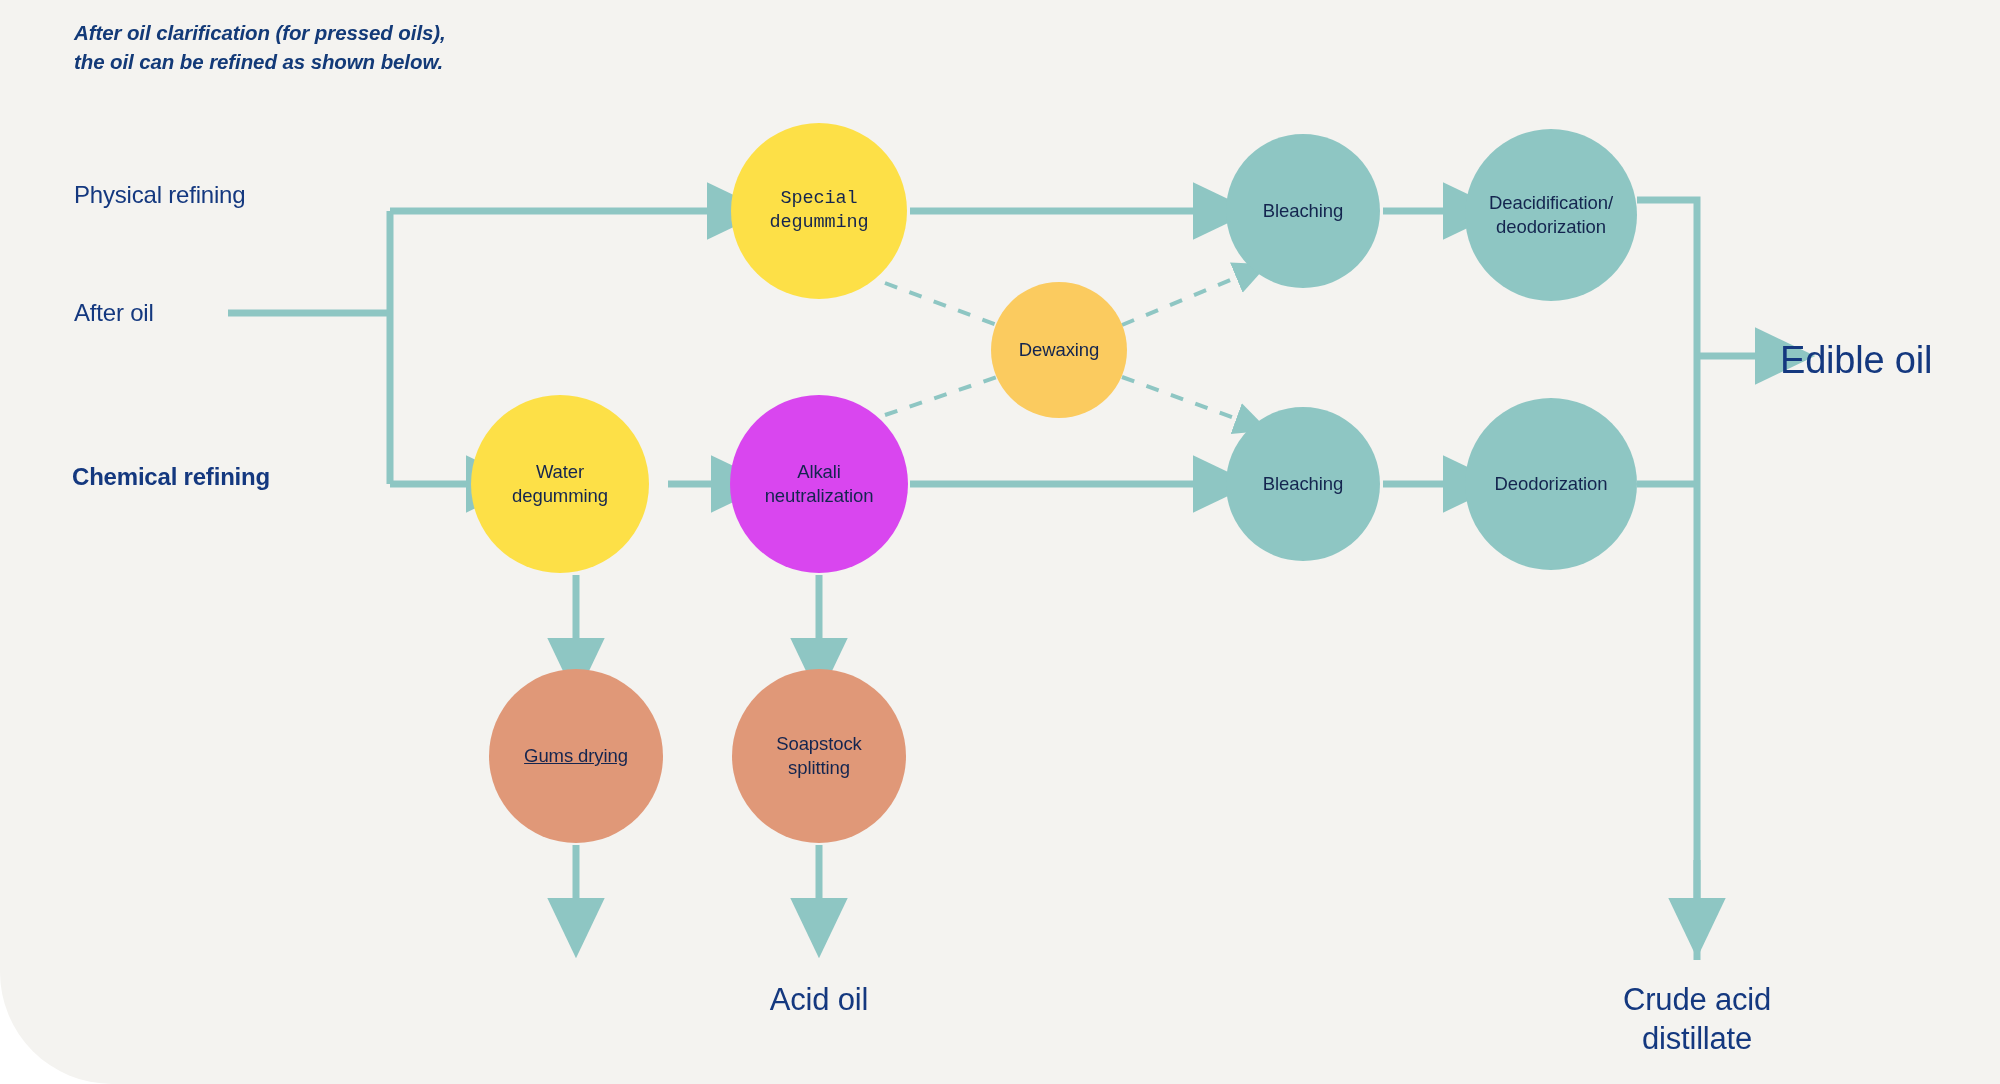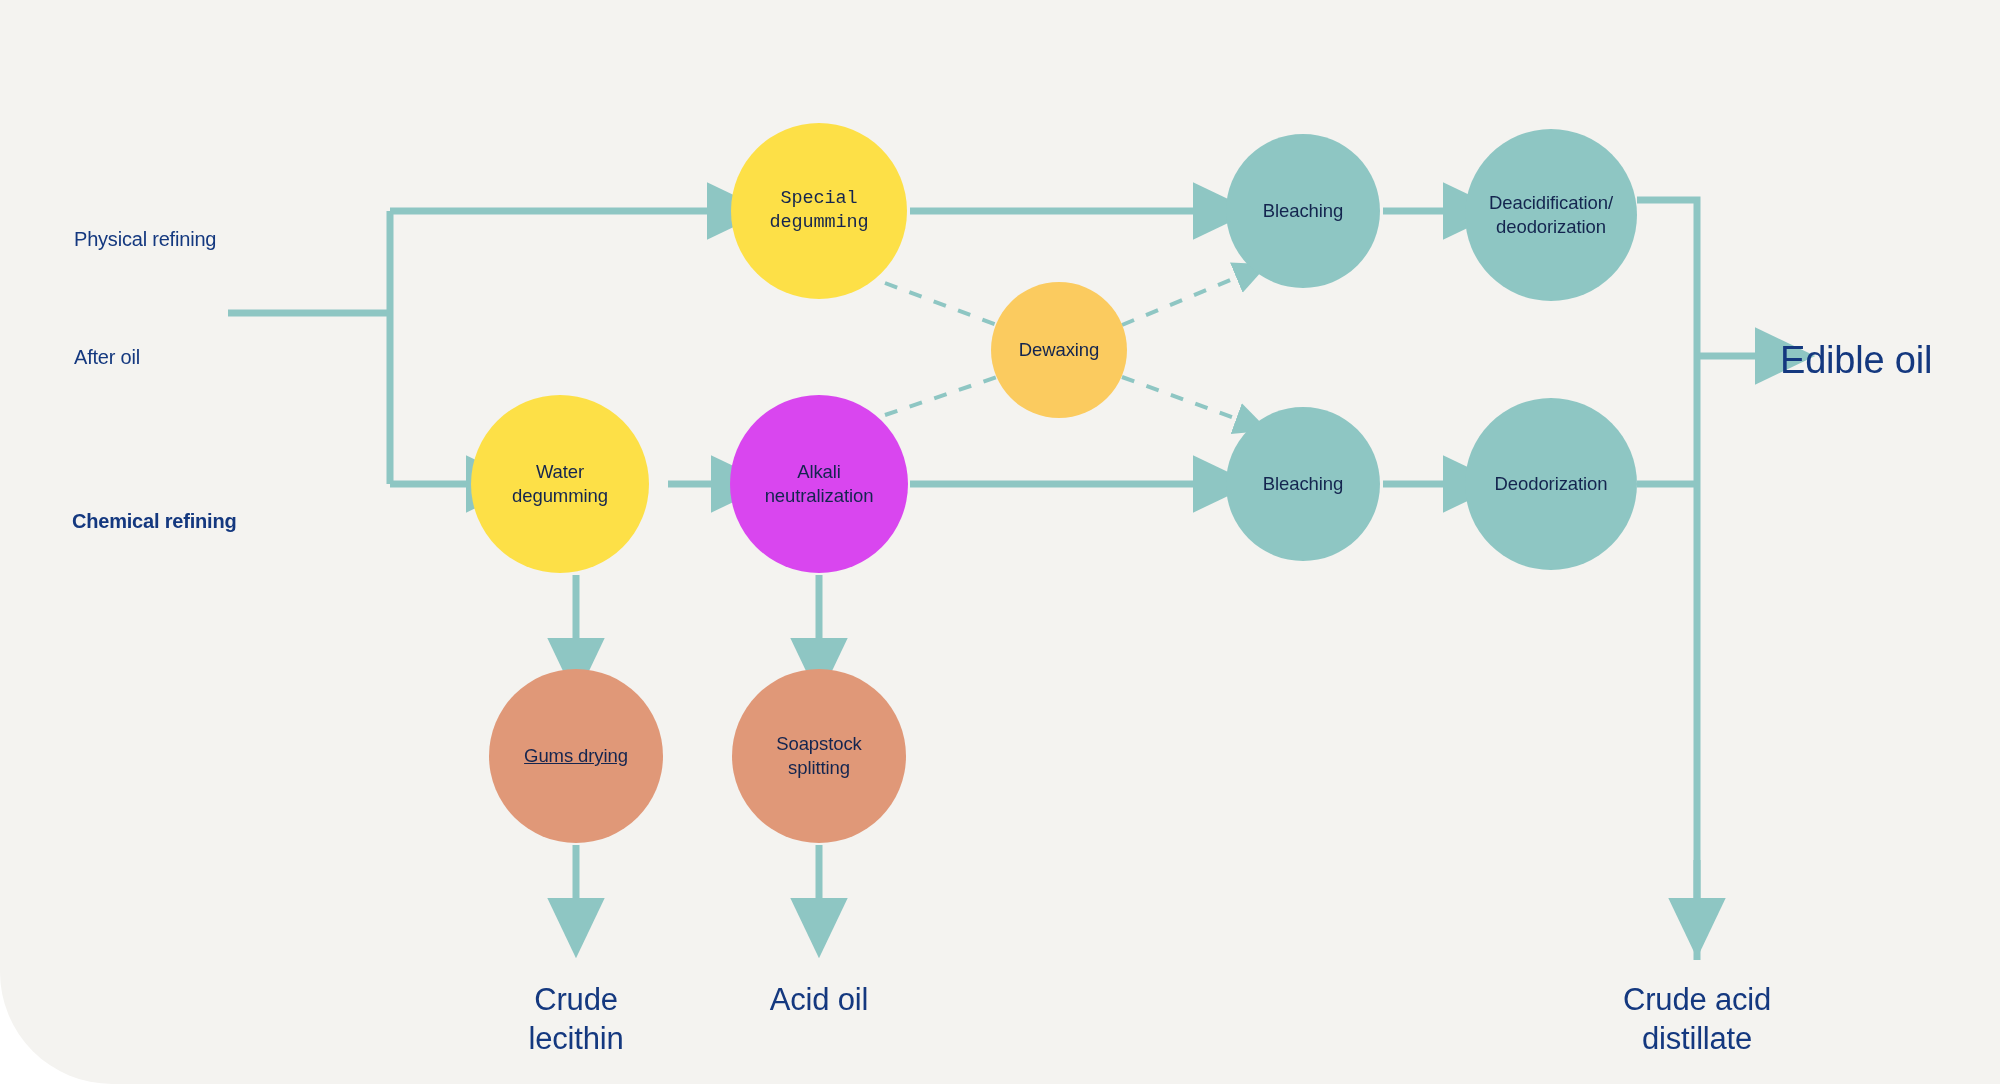--- a/index.html
+++ b/index.html
@@ -28,25 +28,24 @@
     font-style: italic;
     font-weight: bold;
     font-size: 20.5px;
     line-height: 1.42;
     color: #133a78;
     white-space: pre-line;
     letter-spacing: -0.1px;
   }
   .side-label {
     position: absolute;
-    font-size: 20px;
+    font-size: 24px;
     color: #14387f;
     white-space: nowrap;
     letter-spacing: -0.2px;
-    margin-top: 44px;
   }
   .node {
     position: absolute;
     border-radius: 50%;
     display: flex;
     align-items: center;
     justify-content: center;
     text-align: center;
     color: #14254f;
     font-size: 18.5px;
@@ -105,20 +104,22 @@
     </g>
 
     <g stroke="#8ec6c3" stroke-width="4" fill="none" stroke-dasharray="13 13">
       <path d="M885,283 L997,325"></path>
       <path d="M1122,325 L1240,276" marker-end="url(#ahd)"></path>
       <path d="M885,415 L997,377"></path>
       <path d="M1122,377 L1240,420" marker-end="url(#ahd)"></path>
     </g>
   </svg>
 
+  <div class="note">After oil clarification (for pressed oils),
+the oil can be refined as shown below.</div>
 
   <div class="side-label" style="left:74px; top:195px; transform:translateY(-50%);">Physical refining</div>
   <div class="side-label" style="left:74px; top:313px; transform:translateY(-50%);">After oil</div>
   <div class="side-label" style="left:72px; top:477px; transform:translateY(-50%);font-weight:bold;">Chemical refining</div>
 
   <div class="node" style="left:731px; top:123px; width:176px; height:176px; background:#fde047;font-family:Liberation Mono, monospace;">
     <span>Special
 degumming</span>
   </div>
 
@@ -155,24 +156,20 @@
 
   <div class="node" style="left:489px; top:669px; width:174px; height:174px; background:#e09878;text-decoration:underline;">
     <span>Gums drying</span>
   </div>
 
   <div class="node" style="left:732px; top:669px; width:174px; height:174px; background:#e09878;">
     <span>Soapstock
 splitting</span>
   </div>
 
-  <div class="out-label mid" style="left:416px; top:942px; width:320px;">
-    <span>Crude
-lecithin</span>
-  </div>
 
   <div class="out-label mid" style="left:659px; top:942px; width:320px;">
     <span>Acid oil</span>
   </div>
 
   <div class="out-label big" style="left:1780px; top:336px; transform:translateY(-50%);text-align:center;">
     <span>Edible oil</span>
   </div>
 
   <div class="out-label mid" style="left:1537px; top:942px; width:320px;">

